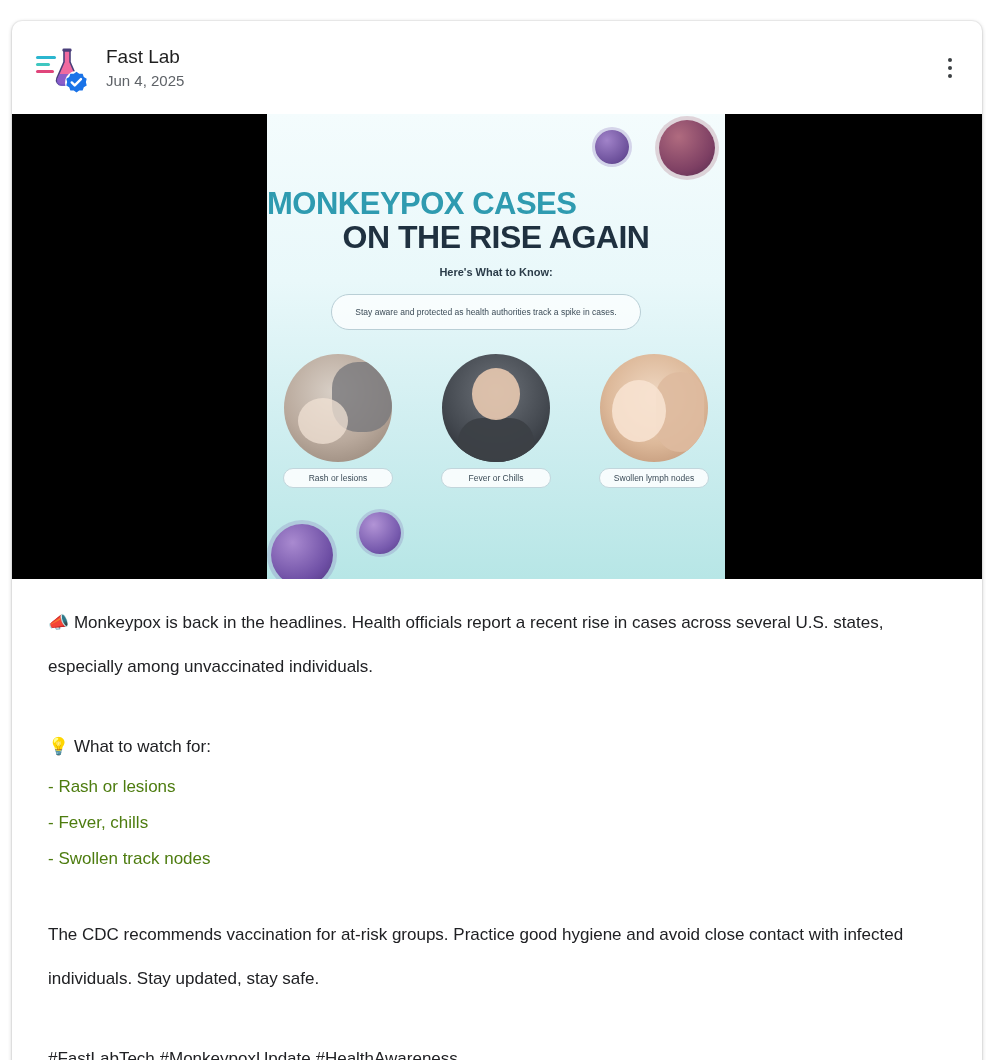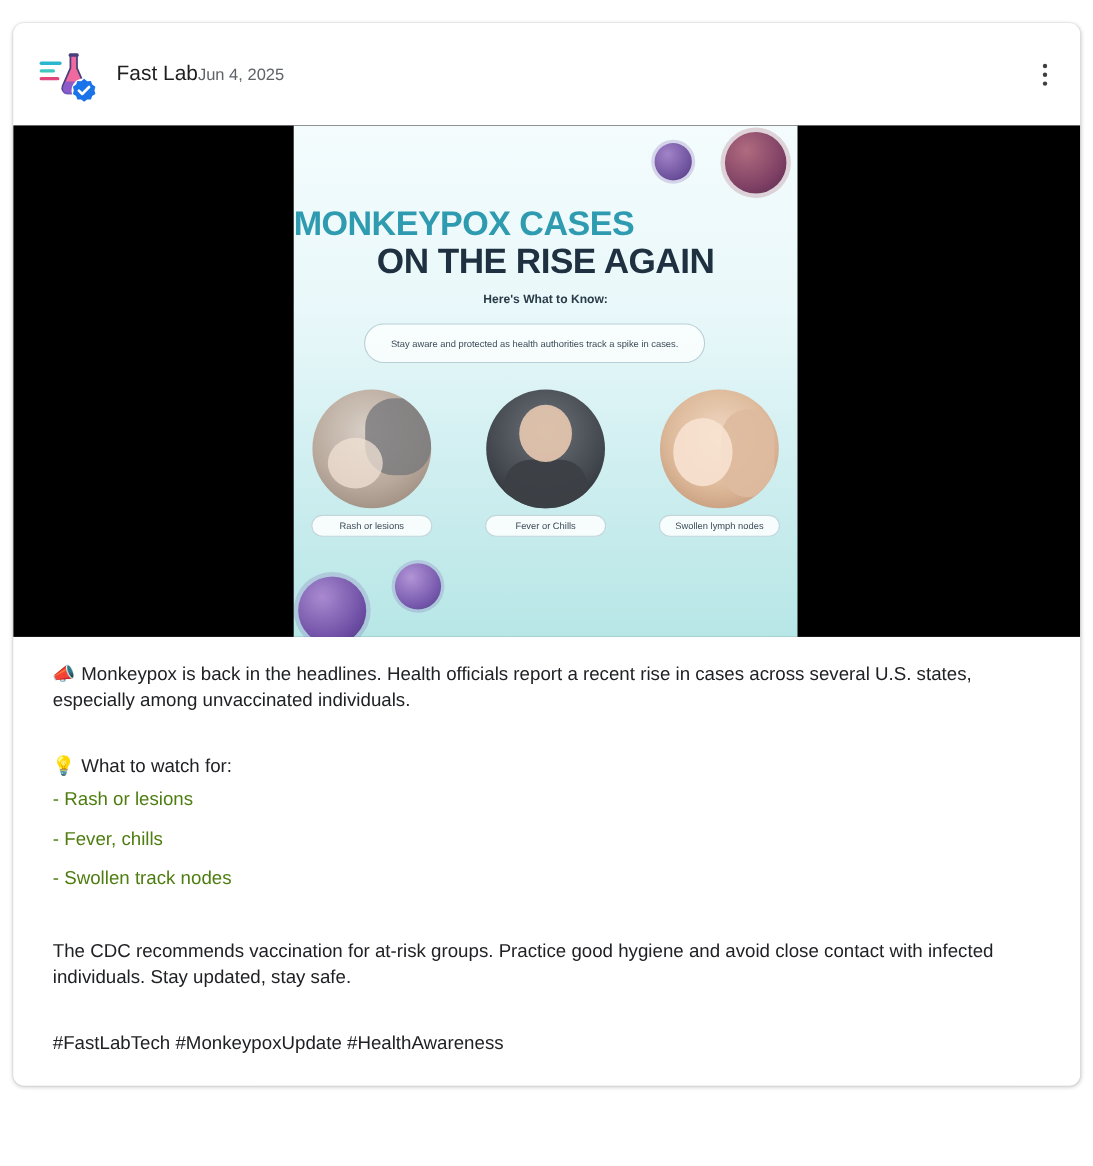--- a/index.html
+++ b/index.html
@@ -78,21 +78,21 @@
   .lines i:nth-child(3) { width: 18px; background:#e0457b; }
   .verified {
     position: absolute;
     left: 30px;
     top: 30px;
     width: 25px;
     height: 25px;
   }
   .name-block {
     display: flex;
-    flex-direction: row;
+    flex-direction: column;
     justify-content: center;
   }
   .acct-name {
     font-size: 19px;
     color: #1f1f1f;
     line-height: 23px;
   }
   .acct-date {
     font-size: 15px;
     color: #5f6368;
@@ -250,21 +250,21 @@
   .v2 { left: 392px; top: 6px; width: 56px; height: 56px; background: radial-gradient(circle at 35% 30%, #b06b7f 0%, #7d3f63 65%, #512a4c 100%); box-shadow: 0 0 0 4px rgba(150,70,90,0.22); }
   .v3 { left: 4px; top: 410px; width: 62px; height: 62px; background: radial-gradient(circle at 35% 30%, #a98ad0 0%, #6e4fa5 65%, #4b3478 100%); box-shadow: 0 0 0 4px rgba(120,90,175,0.22); }
   .v4 { left: 92px; top: 398px; width: 42px; height: 42px; background: radial-gradient(circle at 35% 30%, #b294d6 0%, #7659ad 65%, #523a83 100%); box-shadow: 0 0 0 3px rgba(120,90,175,0.22); }
   
   .post-body {
     padding: 22px 36px 26px 36px;
     box-sizing: border-box;
   }
   .para {
     font-size: 17px;
-    line-height: 24px;
+    line-height: 44px;
     color: #202124;
     margin: 0;
   }
   .para.blank { height: 36px; }
   .bullet {
     font-size: 17px;
     line-height: 36px;
     color: #4d7c0f;
   }
 </style>

